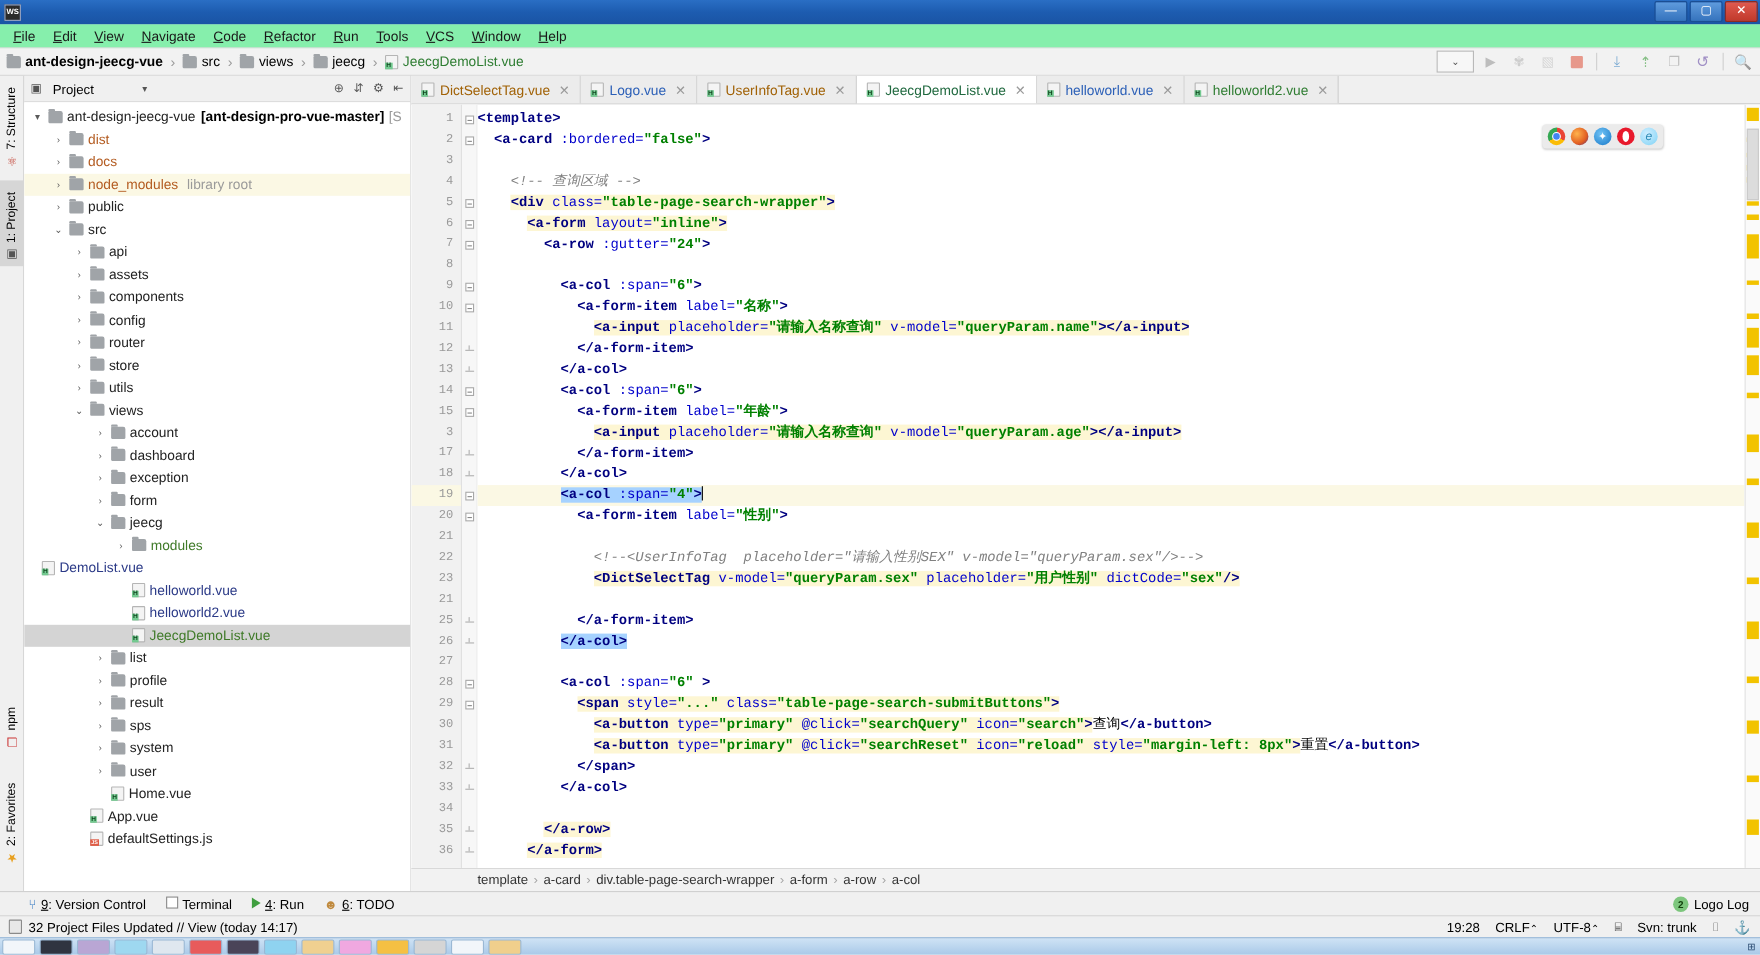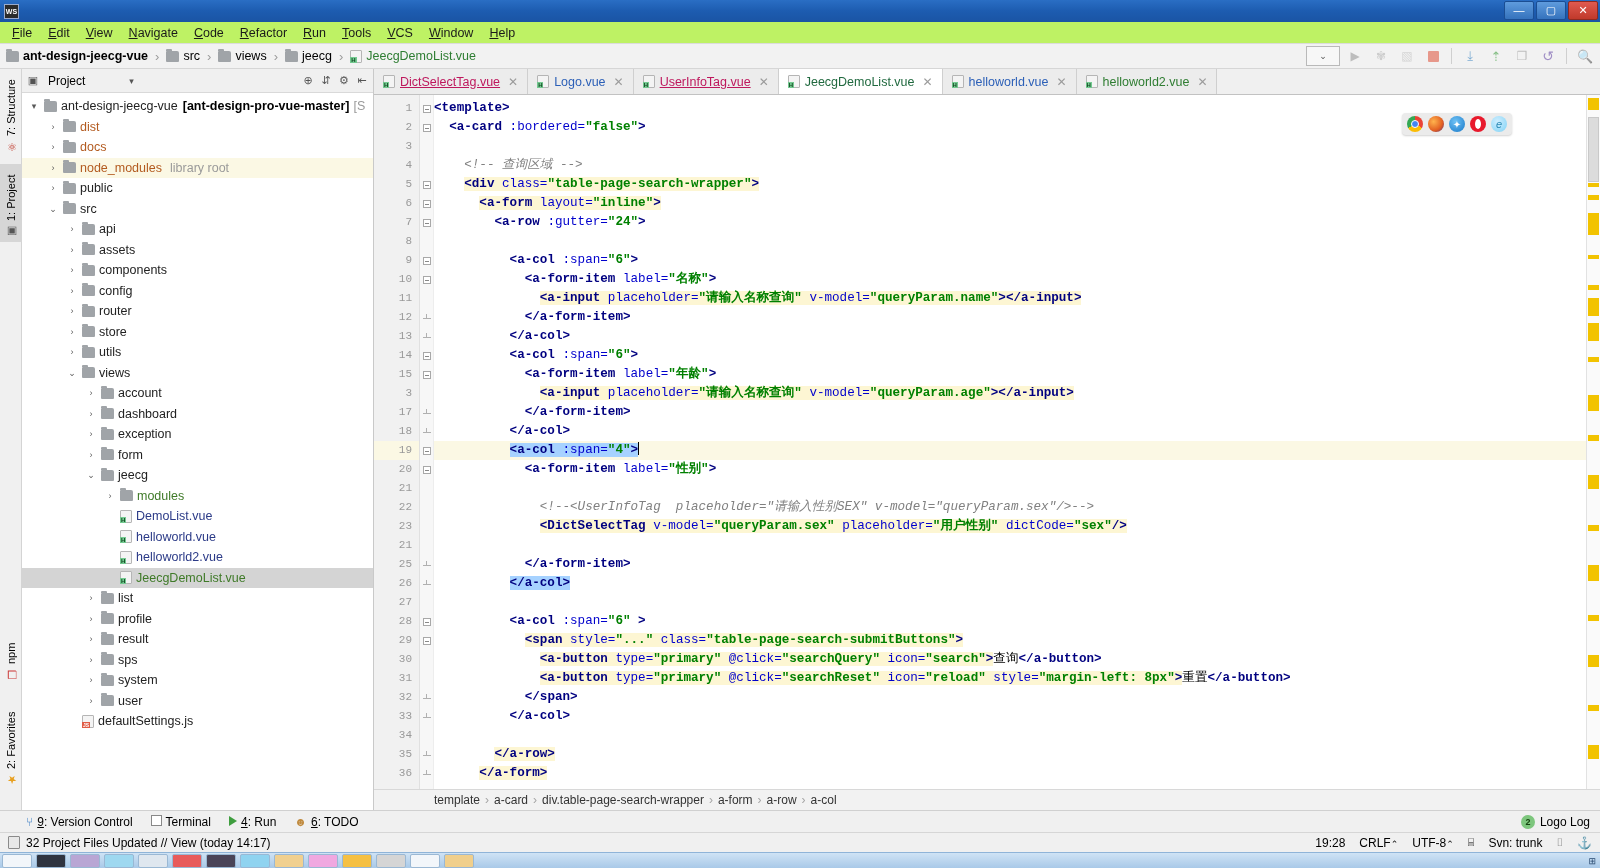--- a/index.html
+++ b/index.html
@@ -33,21 +33,21 @@
     width: 30px; height: 19px;
     background: linear-gradient(to bottom,#5f9bdd,#3573bd);
     border: 1px solid #1b4e93; border-radius: 2px;
     display: flex; align-items: center; justify-content: center;
     color: #fff; font-size: 11px; line-height: 1;
   }
   .winbtn.close { background: linear-gradient(to bottom,#e05a4f,#c0392b); border-color:#8e2a20; }
 
   
   .menubar {
-    height: 22px; background: #bef264; display: flex; align-items: center;
+    height: 22px; background: #86efac; display: flex; align-items: center;
     padding-left: 4px; border-bottom: 1px solid #dcdcdc;
   }
   .menubar .mi { padding: 2px 8px; font-size: 12.5px; color: #1a1a1a; }
   .menubar .mi u { text-decoration: underline; }
 
   
   .navbar {
     height: 25px; background: #f2f2f2; display: flex; align-items: center;
     padding-left: 6px; border-bottom: 1px solid #d6d6d6;
     position: relative;
@@ -126,21 +126,21 @@
   
   .editor-wrap { flex: 1; display: flex; flex-direction: column; background: #fff; min-width: 0; }
   .tabbar { height: 26px; background: #f0f0f0; display: flex; align-items: stretch; border-bottom: 1px solid #c2c2c2; }
   .etab {
     display: flex; align-items: center; gap: 5px; padding: 0 9px;
     font-size: 12.5px; border-right: 1px solid #cfcfcf; position: relative;
     background: #ececec;
   }
   .etab.active { background: #fff; }
   .etab .x { color: #9a9a9a; font-size: 12px; margin-left: 3px; }
-  .etab .lab.red { color: #be185d; text-decoration: underline; }
+  .etab .lab.red { color: #a16207; }
   .etab .lab.blue { color: #2b5fb7; }
   .etab .lab.green { color: #2f7d32; }
   .etab .lab.darkgreen { color: #20693f; }
 
   .code-area { flex: 1; display: flex; position: relative; overflow: hidden; background: #fff; }
   .gutter {
     width: 46px; background: #f1f1f1; border-right: 1px solid #e0e0e0;
     text-align: right; padding-top: 4px; color: #999; font-size: 11px;
     font-family: "Liberation Mono", monospace; flex: 0 0 46px;
   }
@@ -466,21 +466,21 @@
           <div class="trow" style="padding-left: 63px;">
             <span class="arrow">⌄</span>
             <span class="folder-ic" style="margin-left: 4px;"></span>
             <span class="tlabel dark">jeecg</span>
           </div>
           <div class="trow" style="padding-left: 82px;">
             <span class="arrow">›</span>
             <span class="folder-ic" style="margin-left: 4px;"></span>
             <span class="tlabel green">modules</span>
           </div>
-          <div class="trow" style="padding-left: 82px;">
+          <div class="trow" style="">
             <span class="arrow none">›</span>
             <span class="vue-ic" style="margin-left: 4px;"></span>
             <span class="tlabel blue">DemoList.vue</span>
           </div>
           <div class="trow" style="padding-left: 82px;">
             <span class="arrow none">›</span>
             <span class="vue-ic" style="margin-left: 4px;"></span>
             <span class="tlabel blue">helloworld.vue</span>
           </div>
           <div class="trow" style="padding-left: 82px;">
@@ -515,20 +515,30 @@
           </div>
           <div class="trow" style="padding-left: 63px;">
             <span class="arrow">›</span>
             <span class="folder-ic" style="margin-left: 4px;"></span>
             <span class="tlabel dark">system</span>
           </div>
           <div class="trow" style="padding-left: 63px;">
             <span class="arrow">›</span>
             <span class="folder-ic" style="margin-left: 4px;"></span>
             <span class="tlabel dark">user</span>
+          </div>
+          <div class="trow" style="padding-left: 63px;">
+            <span class="arrow none">›</span>
+            <span class="vue-ic" style="margin-left: 4px;"></span>
+            <span class="tlabel dark">Home.vue</span>
+          </div>
+          <div class="trow" style="padding-left: 44px;">
+            <span class="arrow none">›</span>
+            <span class="vue-ic" style="margin-left: 4px;"></span>
+            <span class="tlabel dark">App.vue</span>
           </div>
           <div class="trow" style="padding-left: 44px;">
             <span class="arrow none">›</span>
             <span class="vue-ic js" style="margin-left: 4px;"></span>
             <span class="tlabel dark">defaultSettings.js</span>
           </div>
         </div>
     </div>
 
     <div class="editor-wrap">

